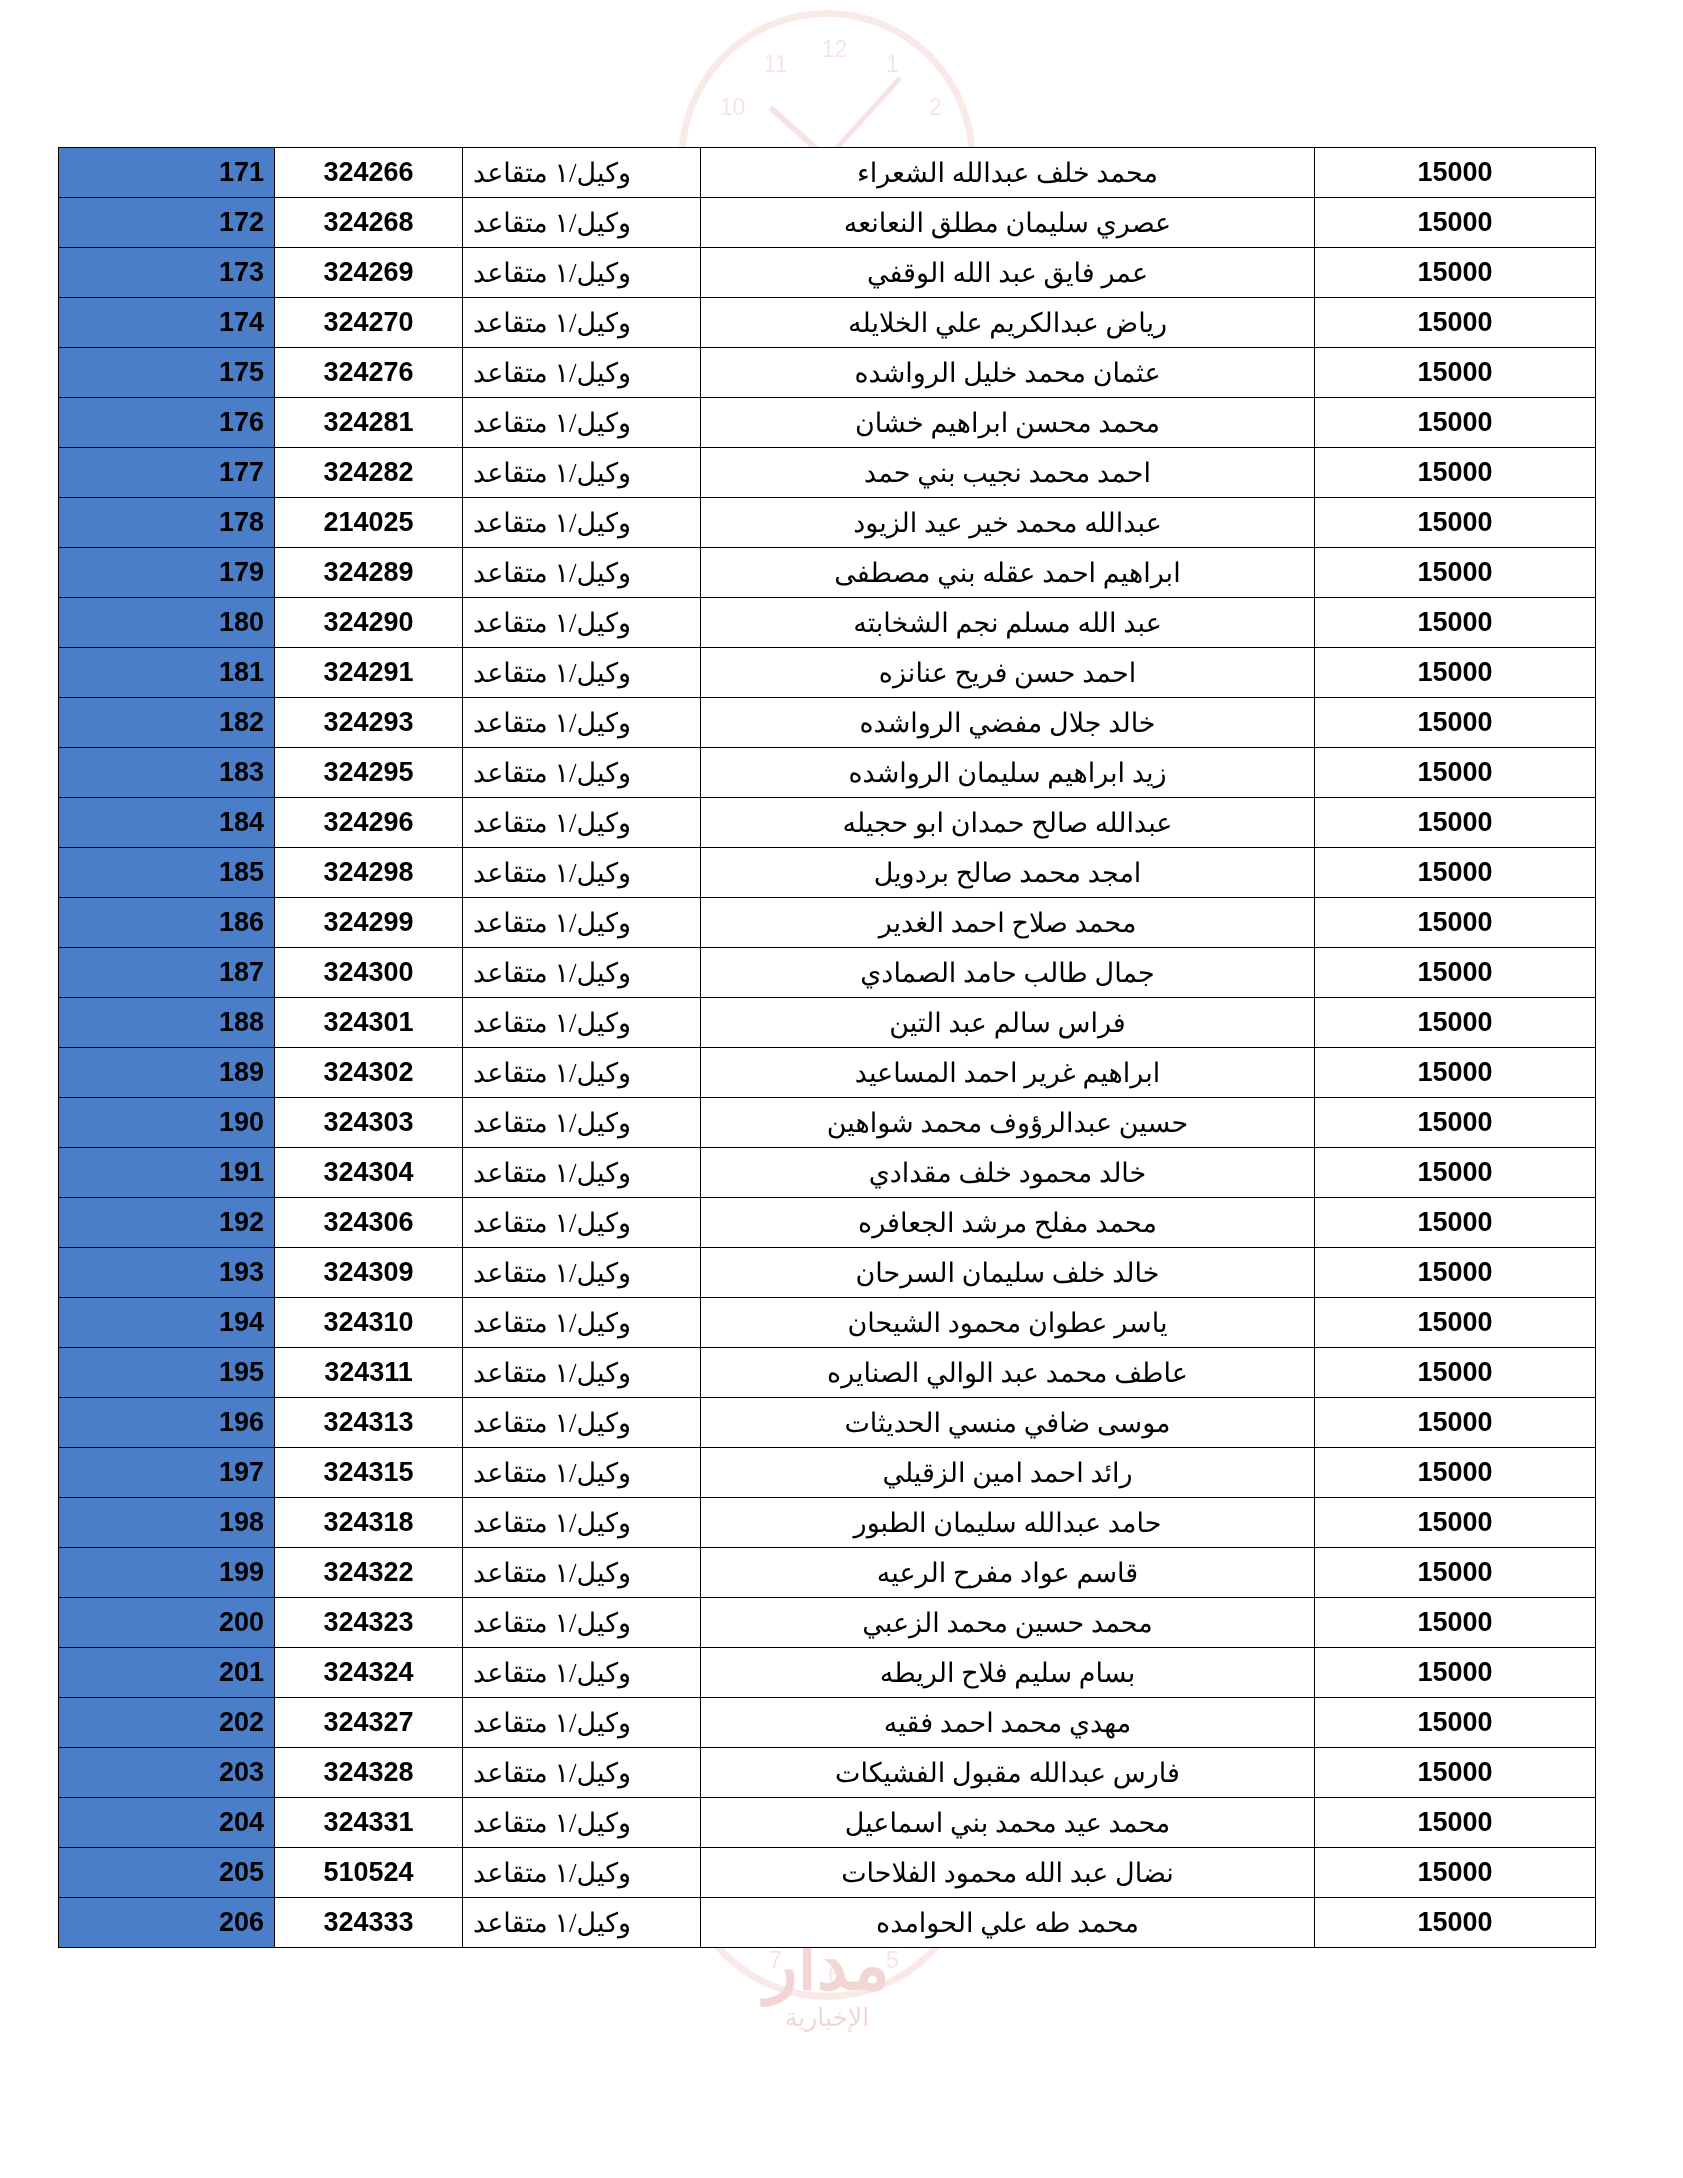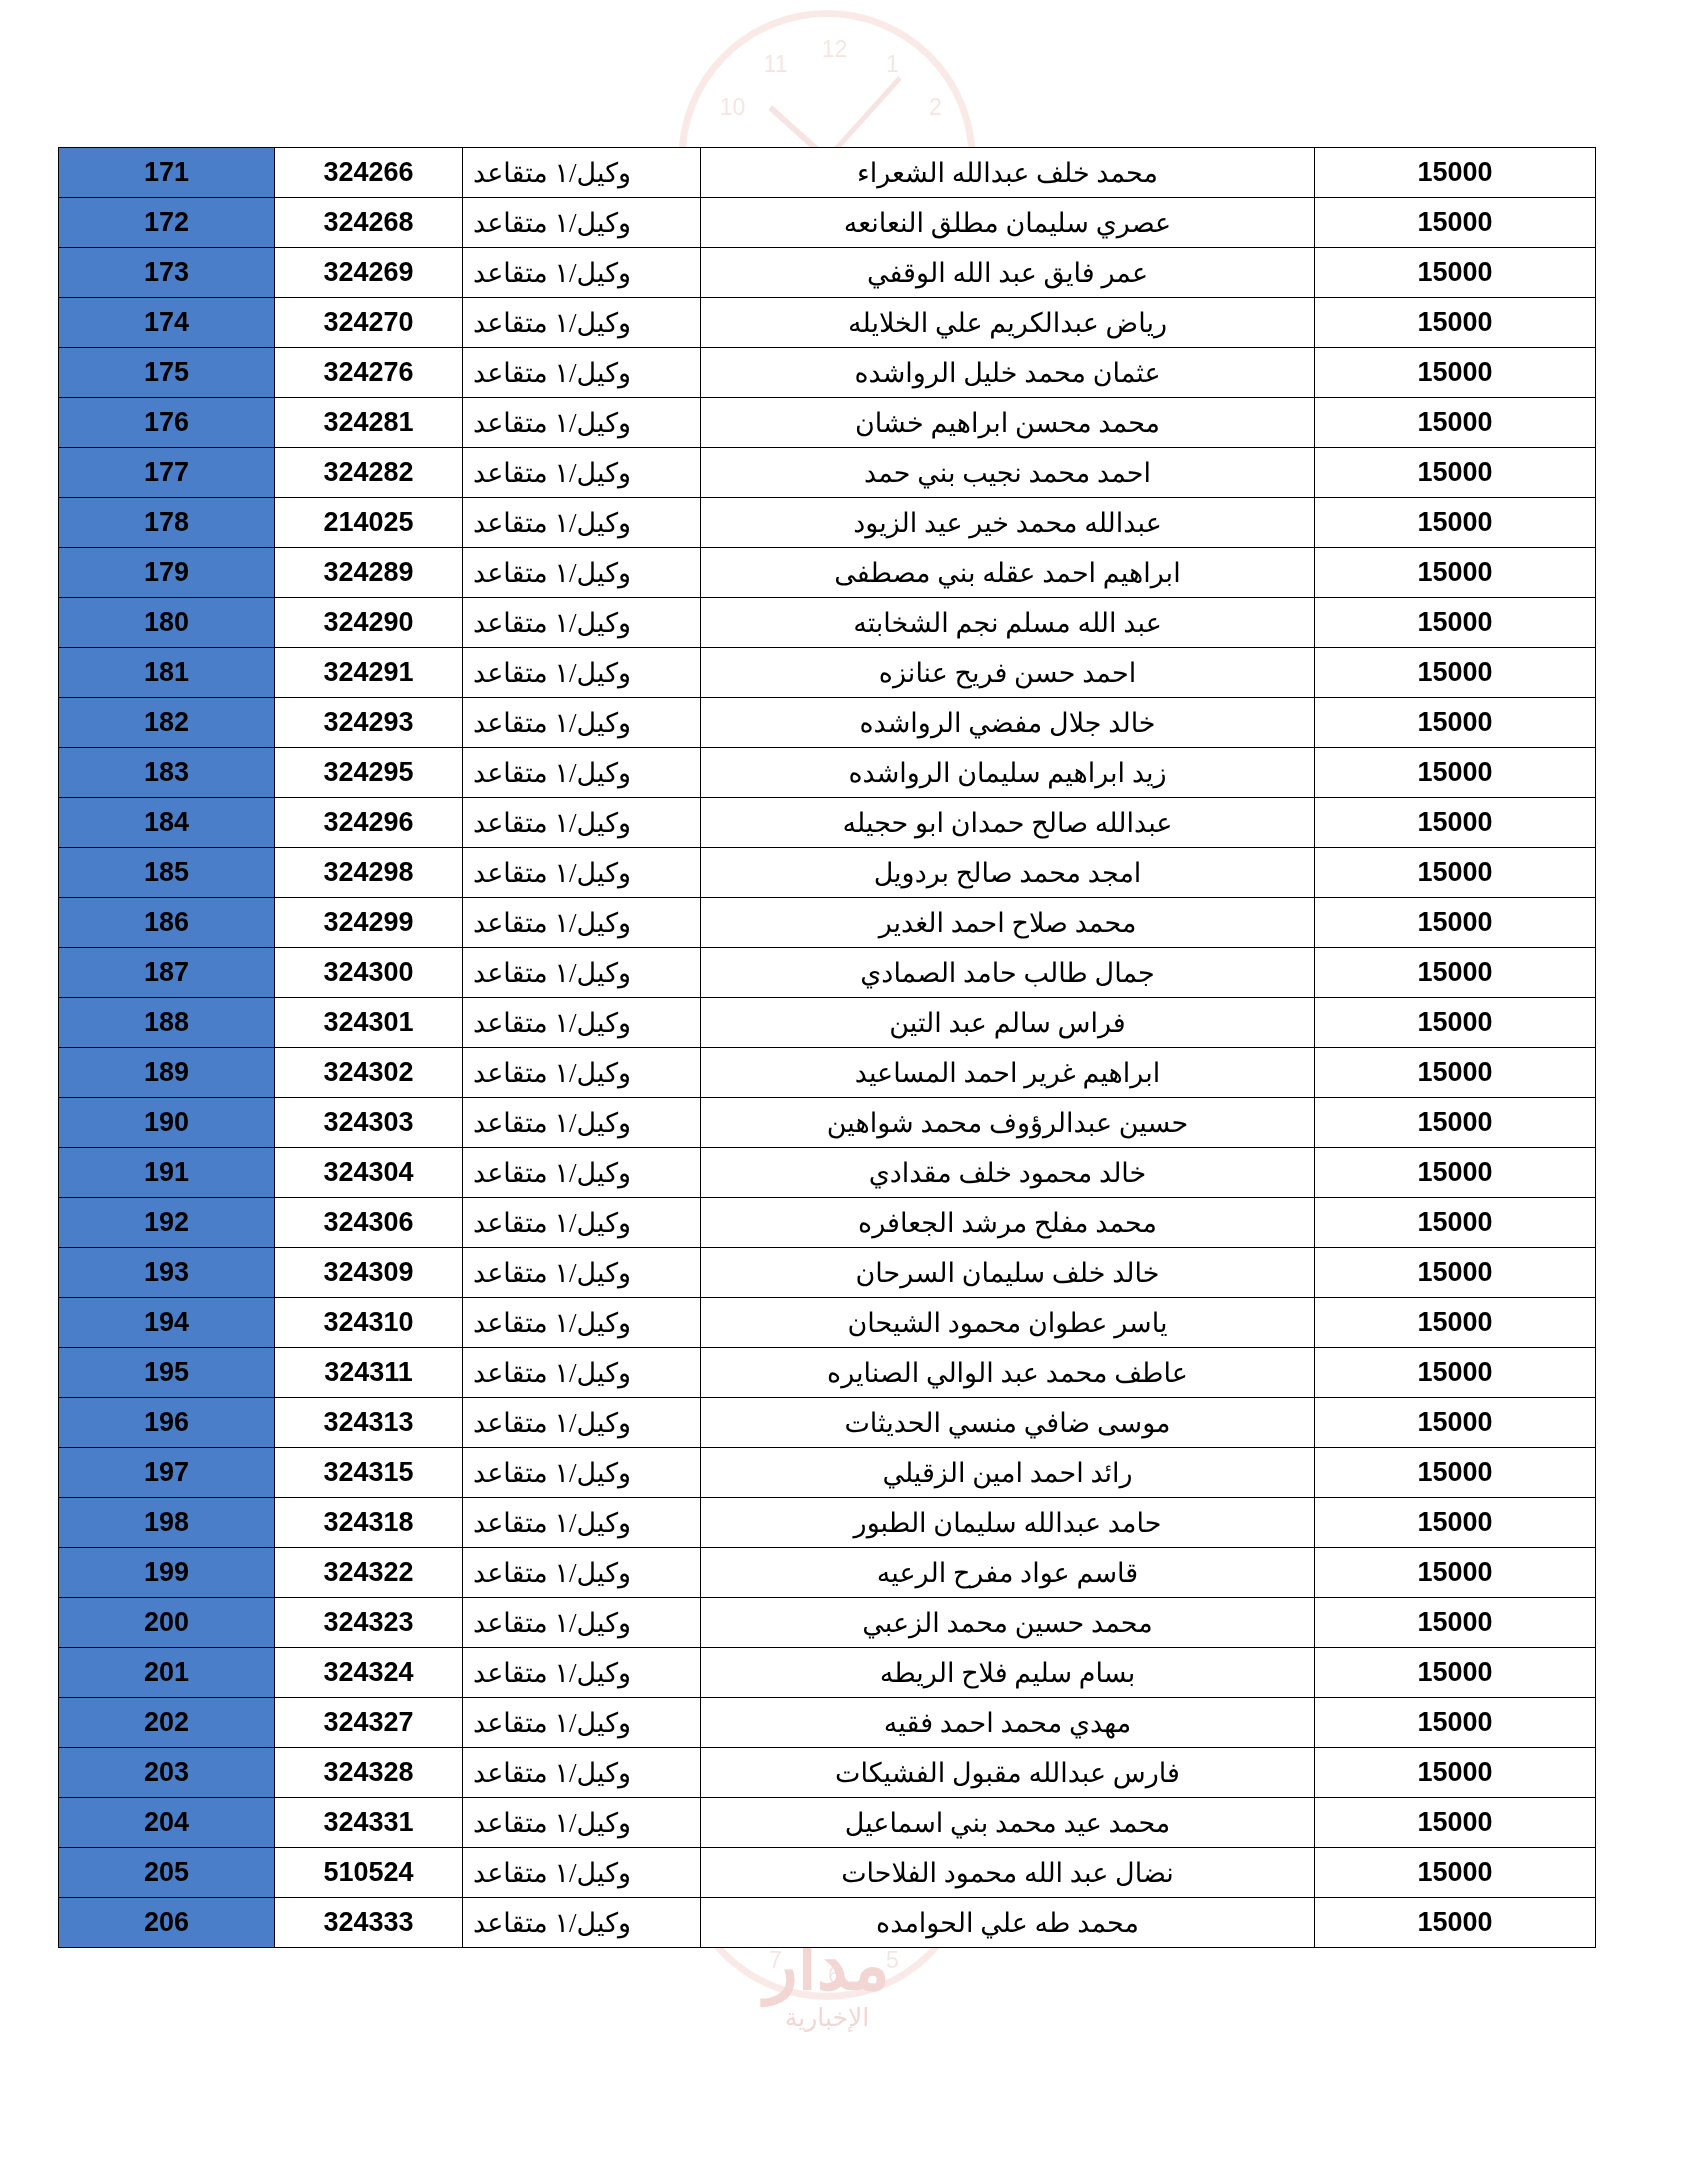--- a/index.html
+++ b/index.html
@@ -121,21 +121,21 @@
     font-size: 27px;
     color: #000000;
     background: #ffffff;
     white-space: nowrap;
     overflow: hidden;
   }
   td.c-index {
     width: 216px;
     background: #4a7ec8 !important;
     color: #ffffff;
-    text-align: center;
+    text-align: right;
     font-family: "Liberation Sans", sans-serif;
     font-weight: bold;
     font-size: 30px;
     border-color: #4a7ec8;
   }
   td.c-id {
     width: 188px;
     text-align: center;
     font-family: "Liberation Sans", sans-serif;
     font-weight: bold;

